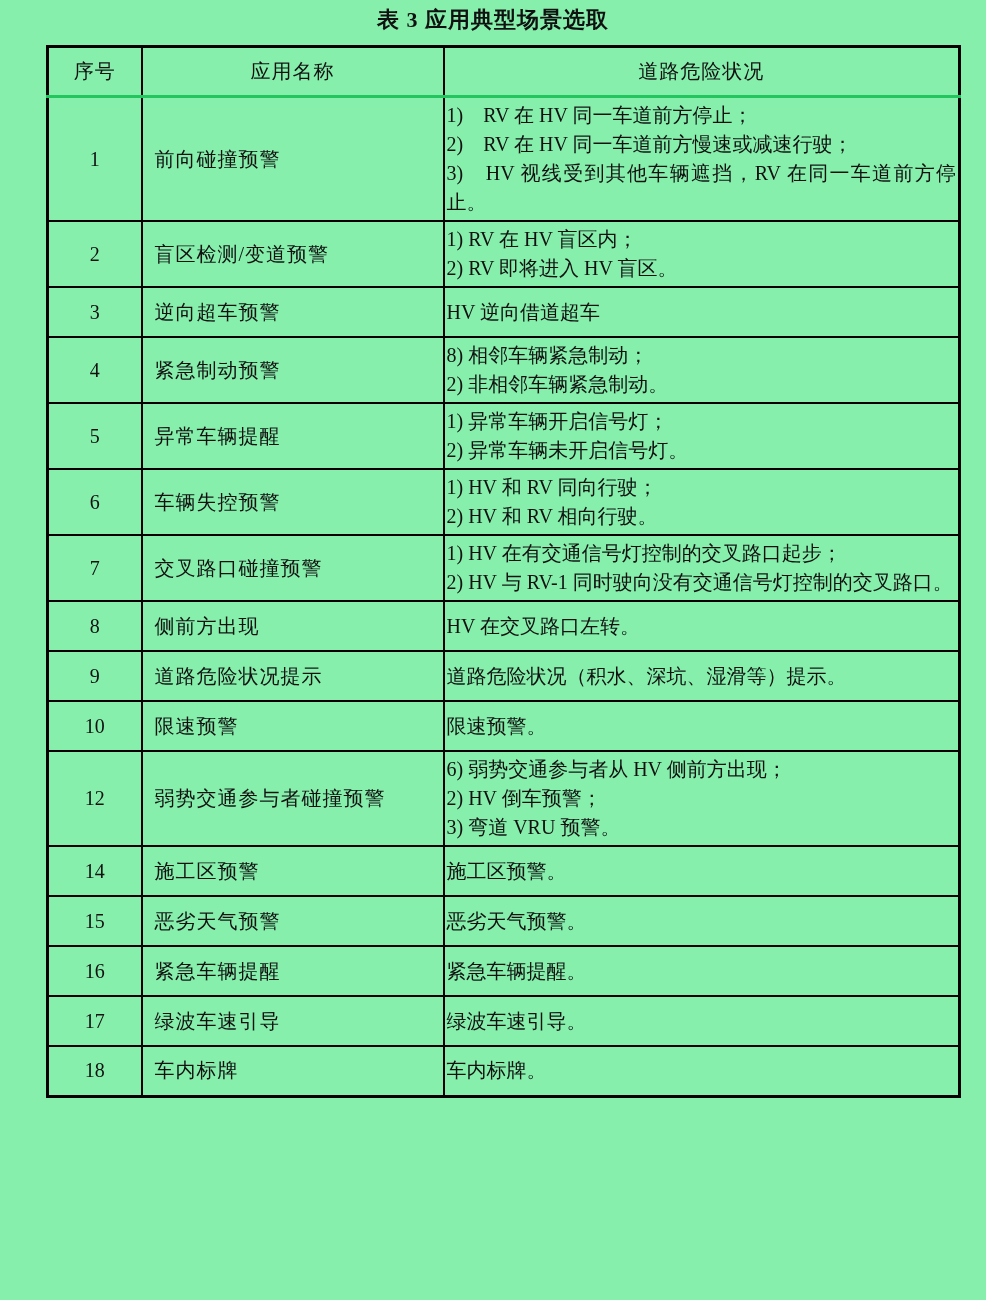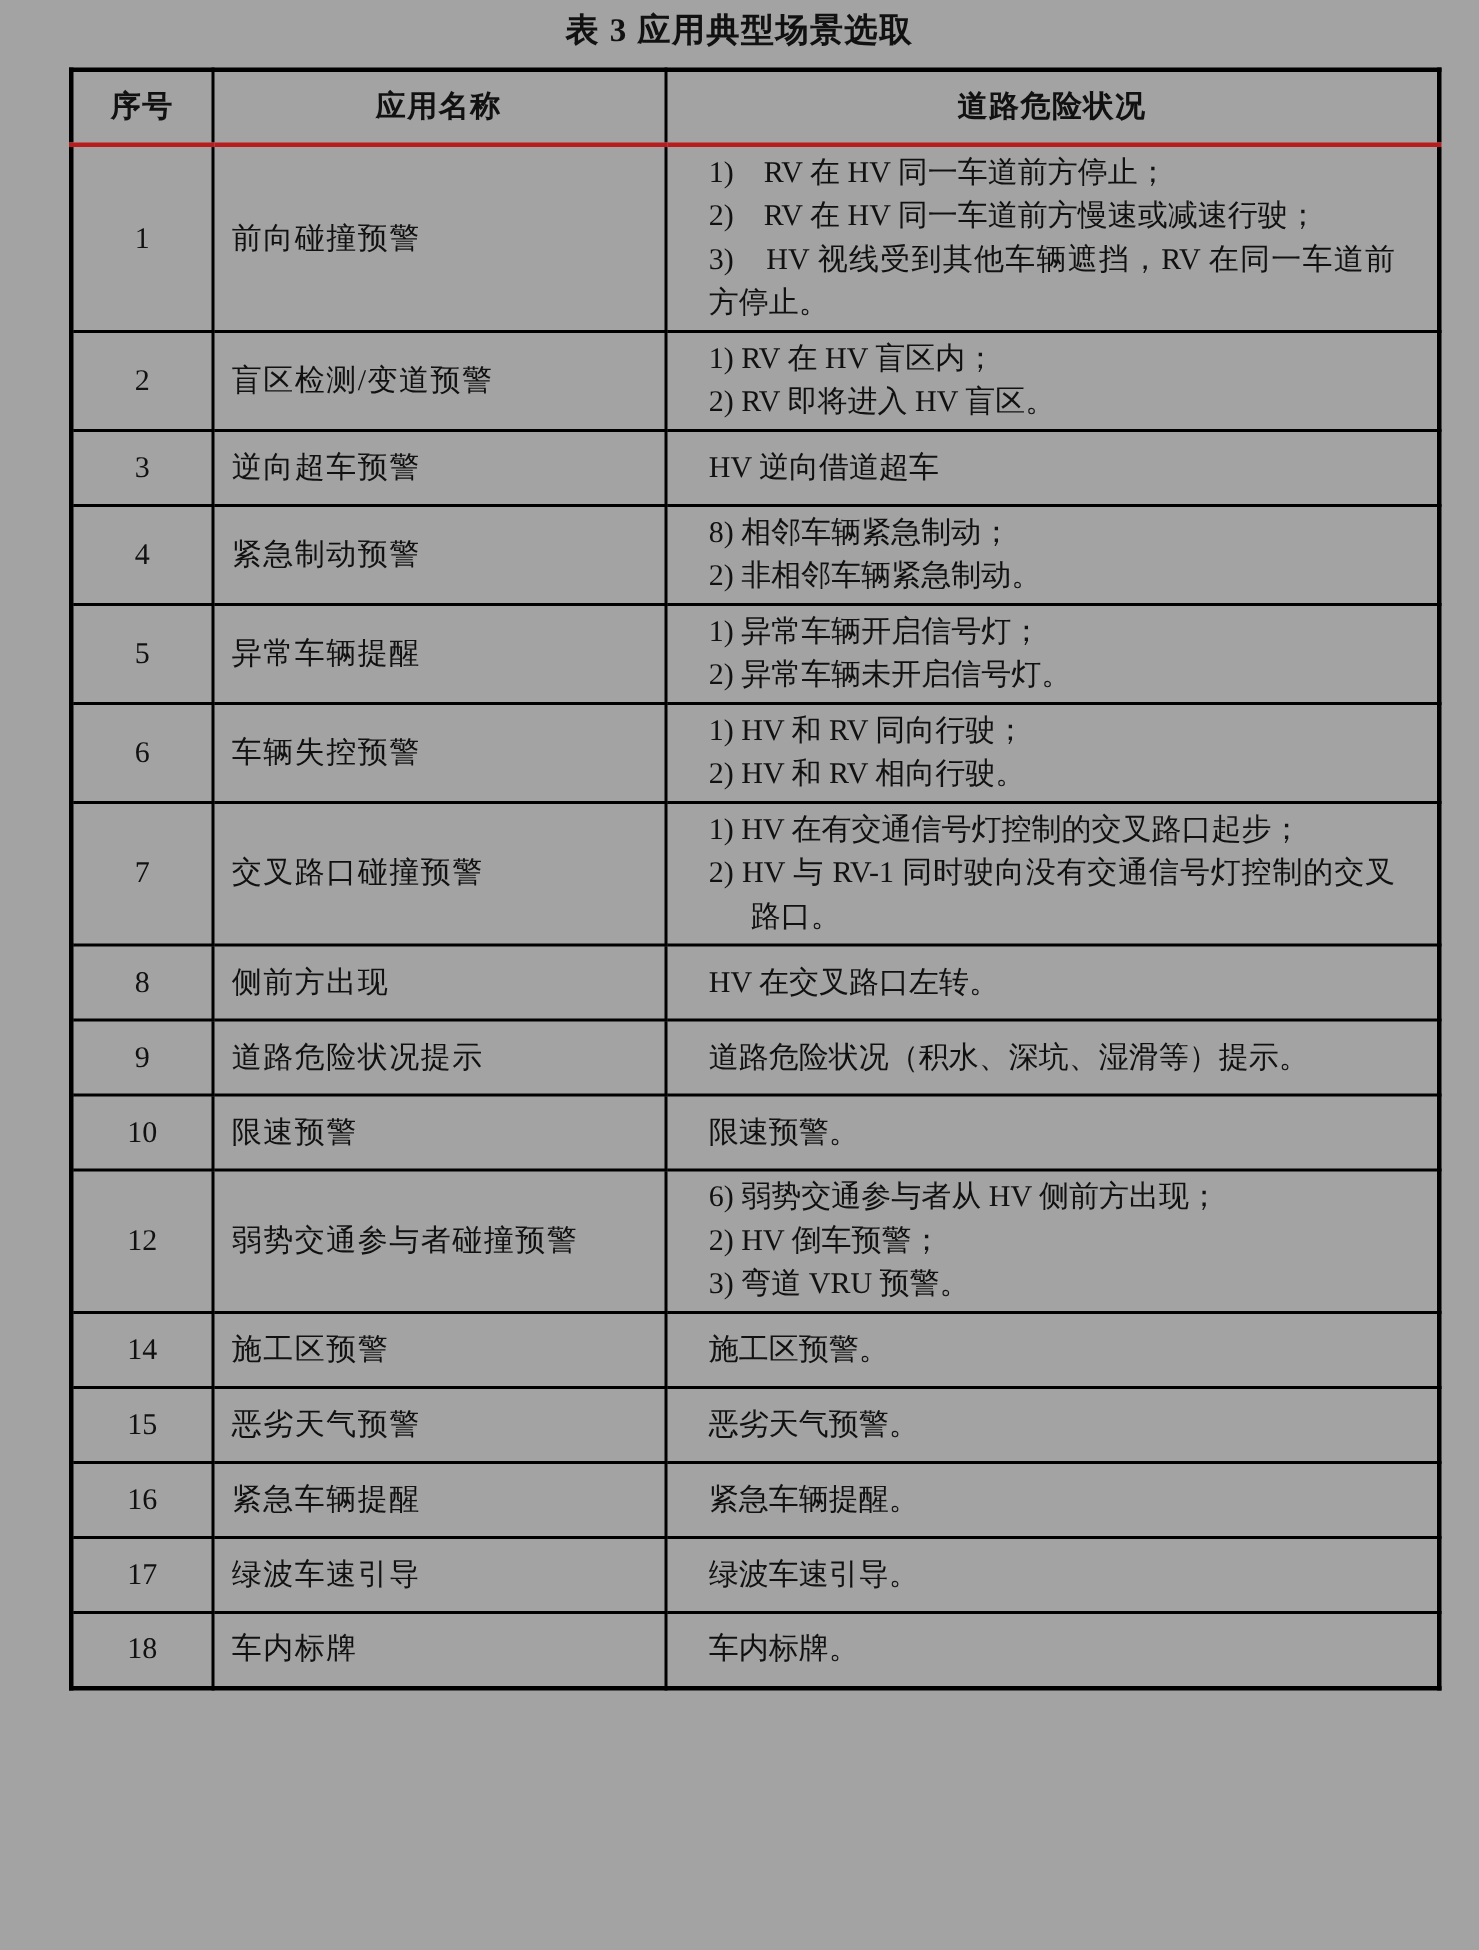--- a/index.html
+++ b/index.html
@@ -7,21 +7,21 @@
     padding: 0;
     background: #ffffff;
     color: #111111;
     font-family: "Liberation Serif", "DejaVu Serif", serif;
     font-size: 20px;
     line-height: 29px;
   }
   .page {
     width: 986px;
     height: 1300px;
-    background: #a3a3a3;
+    background: #86efac;
     overflow: hidden;
     box-sizing: border-box;
   }
   .doc-title {
     text-align: center;
     font-weight: bold;
     font-size: 22px;
     line-height: 26px;
     padding-top: 7px;
     margin-bottom: 12px;
@@ -36,37 +36,37 @@
   }
   .scenario-table th,
   .scenario-table td {
     border: 2px solid #000;
     vertical-align: middle;
     box-sizing: border-box;
     overflow: hidden;
   }
   .scenario-table thead th {
     height: 50px;
-    font-weight: bold;
+    font-weight: normal;
     text-align: center;
-    border-bottom: 3px solid #b91c1c;
+    border-bottom: 3px solid #22c55e;
     letter-spacing: 1px;
     padding: 2px 4px;
   }
   td.c-no {
     text-align: center;
     height: 50px;
     padding: 2px 4px;
   }
   td.c-name {
     padding: 2px 8px 2px 12px;
     letter-spacing: 1px;
   }
   td.c-scen {
-    padding: 3px 28px;
+    padding: 3px 2px;
     text-align: justify;
   }
   .scenario-line {
     line-height: 29px;
   }
   .scenario-line.hang {
     padding-left: 28px;
     text-indent: -28px;
   }
 </style>

